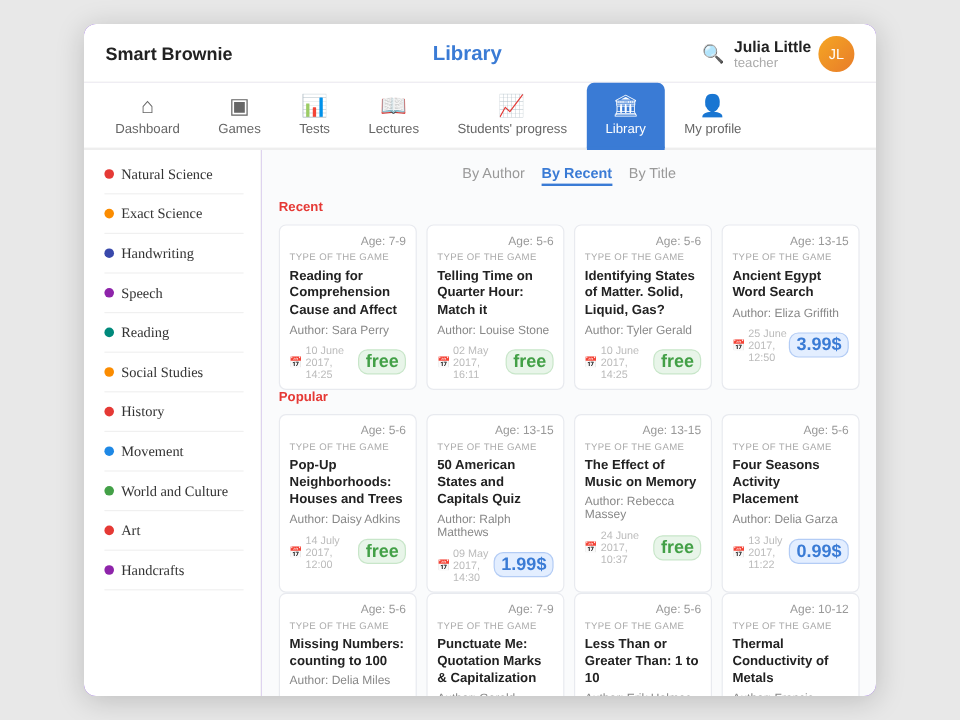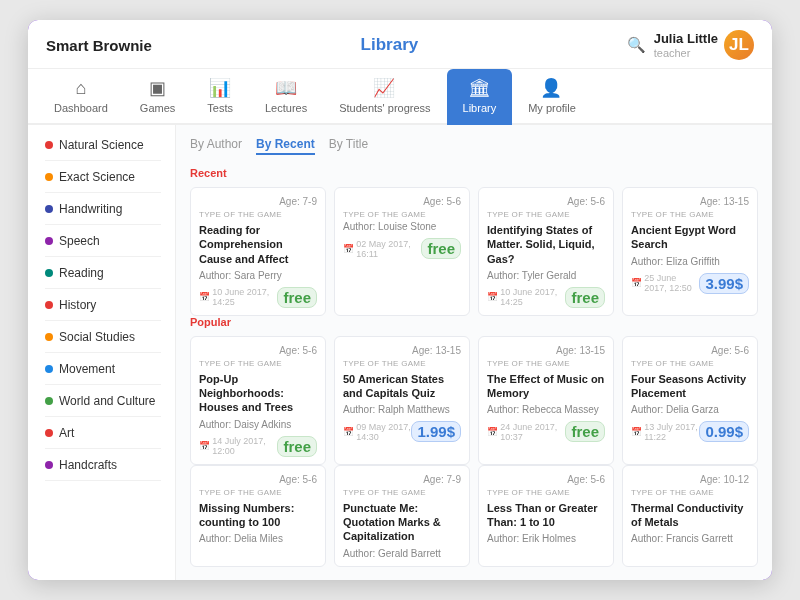--- a/index.html
+++ b/index.html
@@ -7,21 +7,21 @@
       font-family: 'Segoe UI', Arial, sans-serif;
       background: #e8e8e8;
       width: 800px;
       height: 600px;
       display: flex;
       align-items: center;
       justify-content: center;
       overflow: hidden;
     }
     .window {
-      width: 744px;
+      width: 660px;
       height: 560px;
       background: #6d28d9;
       border-radius: 10px;
       box-shadow: 0 4px 24px rgba(0,0,0,0.18);
       overflow: hidden;
       display: flex;
       flex-direction: column;
     }
     
     .header {
@@ -73,22 +73,22 @@
     }
     .avatar {
       width: 30px;
       height: 30px;
       border-radius: 50%;
       background: linear-gradient(135deg, #f5a623, #e87c2a);
       display: flex;
       align-items: center;
       justify-content: center;
       color: #fff;
-      font-size: 17px;
-      font-weight: 700;
+      font-size: 12px;
+      font-weight: 400;
     }
 
     
     .navbar {
       display: flex;
       align-items: center;
       background: #fff;
       border-bottom: 2px solid #eee;
       padding: 0 10px;
     }
@@ -122,20 +122,21 @@
     }
 
     
     .sidebar {
       width: 148px;
       min-width: 148px;
       background: #fff;
       border-right: 1px solid #eee;
       overflow-y: auto;
       padding: 4px 0;
+      font-family: Liberation Serif, serif;
     }
     .sidebar-item {
       padding: 9px 14px;
       font-size: 12px;
       color: #333;
       cursor: pointer;
       border-left: 3px solid transparent;
       position: relative;
     }
     .sidebar-item::after {
@@ -160,20 +161,21 @@
     .content {
       flex: 1;
       overflow-y: auto;
       padding: 10px 14px;
       background: #fafbfc;
     }
 
     
     .filter-bar {
       display: flex;
+      justify-content: center;
       gap: 14px;
       margin-bottom: 12px;
     }
     .filter-btn {
       font-size: 12px;
       color: #999;
       cursor: pointer;
       padding: 2px 0;
       border-bottom: 2px solid transparent;
     }
@@ -322,24 +324,24 @@
       <div class="sidebar-item">
         <span class="sidebar-dot" style="background:#3949ab;"></span>Handwriting
       </div>
       <div class="sidebar-item">
         <span class="sidebar-dot" style="background:#8e24aa;"></span>Speech
       </div>
       <div class="sidebar-item">
         <span class="sidebar-dot" style="background:#00897b;"></span>Reading
       </div>
       <div class="sidebar-item">
+        <span class="sidebar-dot" style="background:#fb8c00;"></span>Social Studies
+      </div>
+      <div class="sidebar-item">
         <span class="sidebar-dot" style="background:#e53935;"></span>History
-      </div>
-      <div class="sidebar-item">
-        <span class="sidebar-dot" style="background:#fb8c00;"></span>Social Studies
       </div>
       <div class="sidebar-item">
         <span class="sidebar-dot" style="background:#1e88e5;"></span>Movement
       </div>
       <div class="sidebar-item">
         <span class="sidebar-dot" style="background:#43a047;"></span>World and Culture
       </div>
       <div class="sidebar-item">
         <span class="sidebar-dot" style="background:#e53935;"></span>Art
       </div>
@@ -366,20 +368,21 @@
           <div class="card-author">Author: <span>Sara Perry</span></div>
           <div class="card-footer">
             <div class="card-date">📅 <span>10 June 2017, 14:25</span></div>
             <span class="badge badge-free">free</span>
           </div>
         </div>
 
         <div class="card">
           <div class="card-age">Age: 5-6</div>
           <div class="card-type">TYPE OF THE GAME</div>
+          <div class="card-title">Telling Time on Quarter Hour: Match it</div>
           <div class="card-author">Author: <span>Louise Stone</span></div>
           <div class="card-footer">
             <div class="card-date">📅 <span>02 May 2017, 16:11</span></div>
             <span class="badge badge-free">free</span>
           </div>
         </div>
 
         <div class="card">
           <div class="card-age">Age: 5-6</div>
           <div class="card-type">TYPE OF THE GAME</div>

